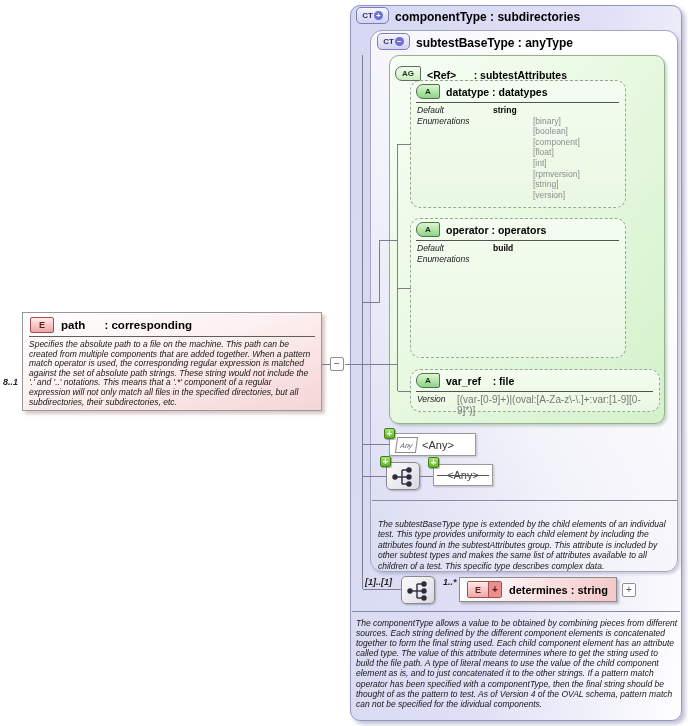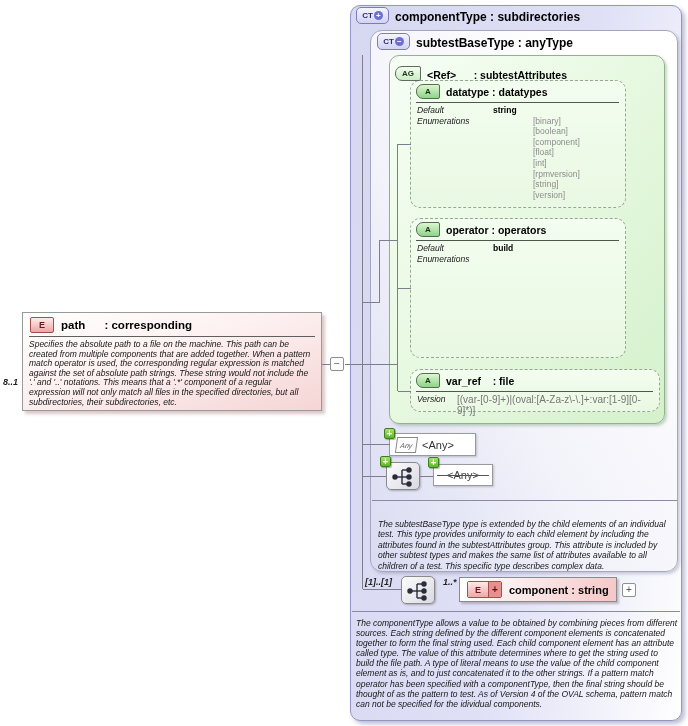--- a/index.html
+++ b/index.html
@@ -240,21 +240,21 @@
           <circle cx="22" cy="21" r="2"></circle>
       </g>
     </svg>
   </div>
   <div class="abs occurs" style="left:443px;top:577px;">1..*</div>
   <div class="abs" id="component-box">
     <span class="badge-ep">
         <span class="e-part">E</span>
         <span class="tgl">+</span>
       </span>
-    <span class="box-title">component : string</span>
+    <span class="box-title">determines : string</span>
   </div>
   <div class="abs expand-box" style="left:622px;top:583px;">+</div>
 
   <div class="abs sep-line" style="left:352px;top:611px;width:328px;"></div>
   <div class="abs desc" id="component-desc">The componentType allows a value to be obtained by combining pieces from different sources.  Each string defined by the different component elements is concatenated together to form the final string used.  Each child component element has an attribute called type.  The value of this attribute determines where to get the string used to build the file path.  A type of literal means to use the value of the child component element as is, and to just concatenated it to the other strings.  If a pattern match operator has been specified with a componentType, then the final string should be thought of as the pattern to test.  As of Version 4 of the OVAL schema, pattern match can not be specified for the idividual components.</div>
 
   <div class="abs occurs" style="left:3px;top:377px;">8..1</div>
   <div class="abs" id="path-box">
     <div class="ttl">
       <span class="badge-e">E</span>

